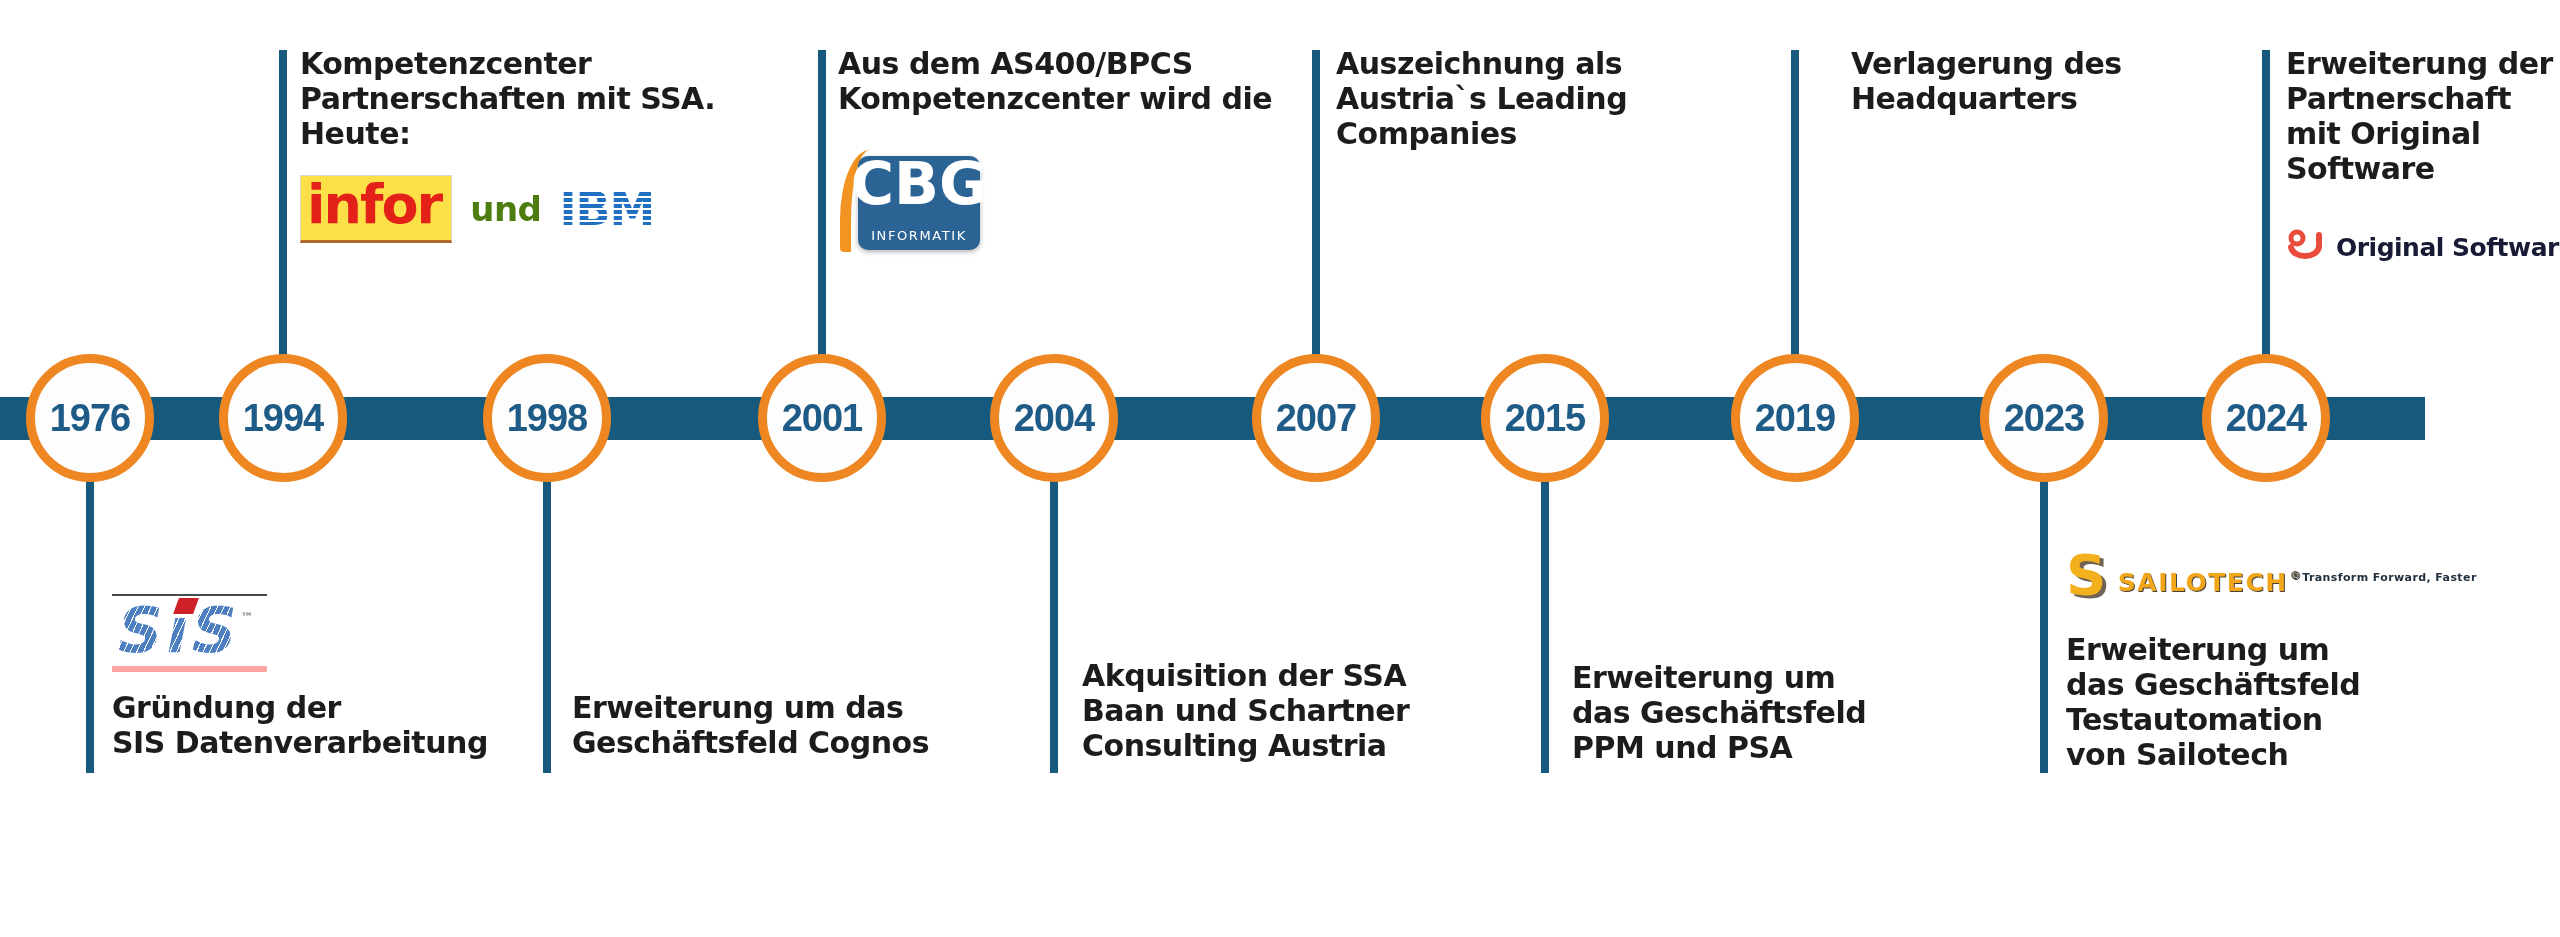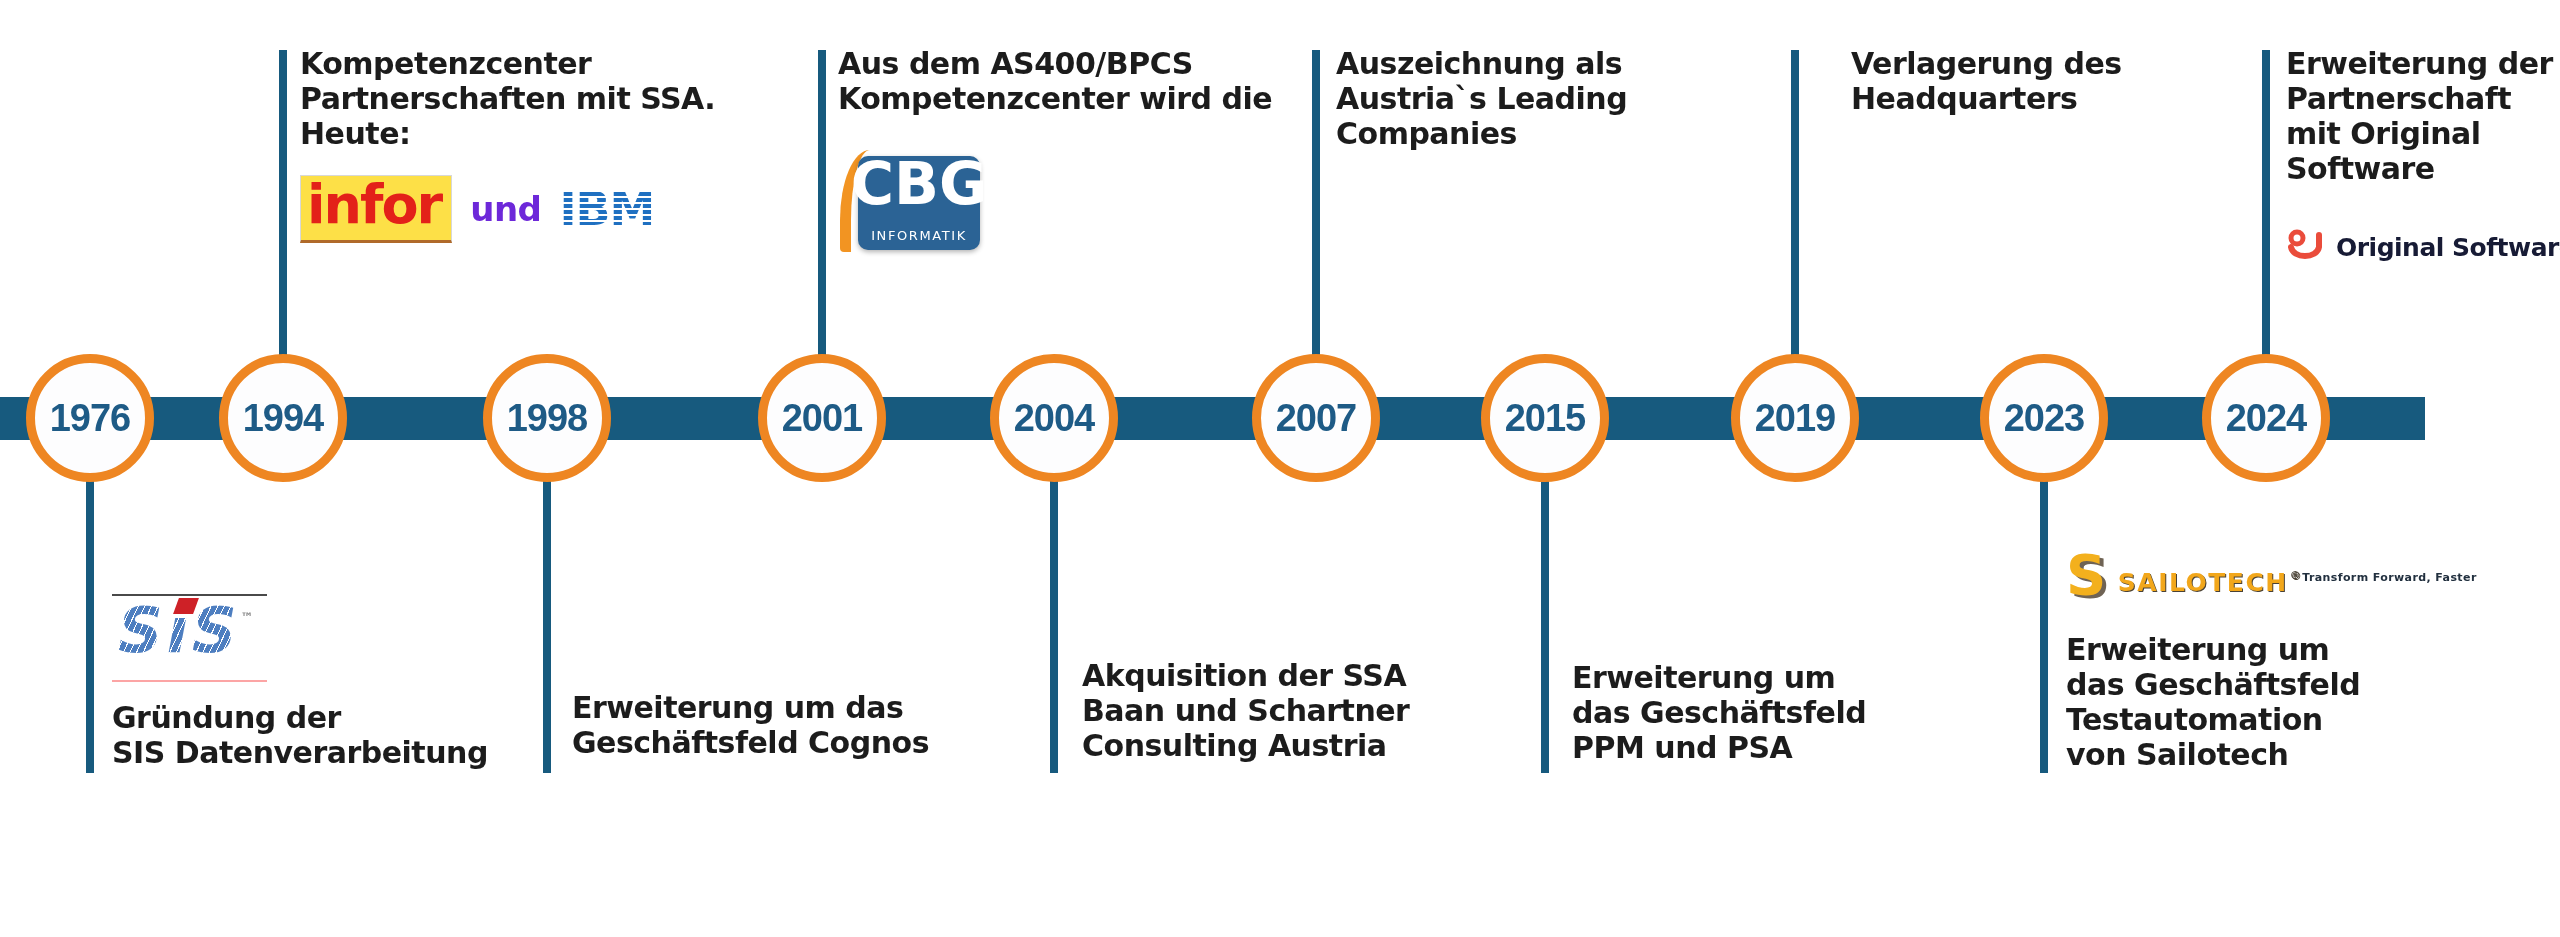--- a/index.html
+++ b/index.html
@@ -28,42 +28,42 @@
   .block{position:absolute;color:#1c1c1c;font-weight:700;font-size:30px;line-height:35px;letter-spacing:-0.5px;}
   .tl{white-space:nowrap;}
 
   
   .logo-row{display:flex;align-items:center;gap:18px;margin-top:24px;}
   .infor{
     display:inline-block;font-family:"DejaVu Sans",sans-serif;
     font-weight:700;font-size:54px;line-height:1;color:#E32119;letter-spacing:-2px;
     border:1px solid #d8d8d8;border-bottom:3px solid #B06A2A;padding:2px 10px 8px 6px;background:#fde047;
   }
-  .und{font-size:34px;font-weight:700;color:#6d28d9;}
+  .und{font-size:34px;font-weight:700;color:#4d7c0f;}
   .ibm{
     font-family:"DejaVu Sans",sans-serif;font-weight:900;font-size:46px;line-height:1;letter-spacing:-1px;
     background-image:repeating-linear-gradient(to bottom,#1F70C1 0 4px,#ffffff 4px 6px);
     -webkit-background-clip:text;background-clip:text;color:transparent;
   }
 
   
   .cbg{position:relative;width:155px;height:110px;margin-top:30px;}
   .cbg-arc{
     position:absolute;left:2px;top:4px;width:28px;height:102px;
     border-left:11px solid #F29422;border-radius:30px 0 0 4px / 70px 0 0 4px;
   }
   .cbg-box{
     position:absolute;left:20px;top:10px;width:122px;height:94px;background:#2B6395;border-radius:10px;
     box-shadow:0 2px 5px rgba(0,0,0,.3);display:flex;flex-direction:column;align-items:center;justify-content:center;
   }
   .cbg-t{color:#ffffff;font-size:59px;font-weight:800;line-height:1;letter-spacing:0;}
   .cbg-s{color:#ffffff;font-size:13px;font-weight:400;letter-spacing:1.6px;margin-top:5px;}
 
   
-  .sis{position:relative;display:inline-block;padding:4px 14px 18px 6px;border-top:2px solid #4a4a4a;border-bottom:2px solid #fca5a5;margin-bottom:18px;}
+  .sis{position:relative;display:inline-block;padding:4px 14px 4px 6px;border-top:2px solid #4a4a4a;border-bottom:6px solid #fca5a5;margin-bottom:18px;}
   .sis-text{
     font-style:italic;font-weight:900;font-size:62px;line-height:1;letter-spacing:4px;
     background-image:repeating-linear-gradient(115deg,#4D7EC0 0 5px,#ffffff 5px 6px);
     -webkit-background-clip:text;background-clip:text;color:transparent;
   }
   .sis-dot{position:absolute;top:2px;left:64px;width:20px;height:16px;background:#CE2127;transform:skewX(-20deg);}
   .sis-tm{font-size:13px;color:#8a8a8a;vertical-align:top;font-weight:700;}
 
   
   .sailo{display:flex;align-items:flex-start;gap:12px;margin-bottom:22px;height:60px;}

